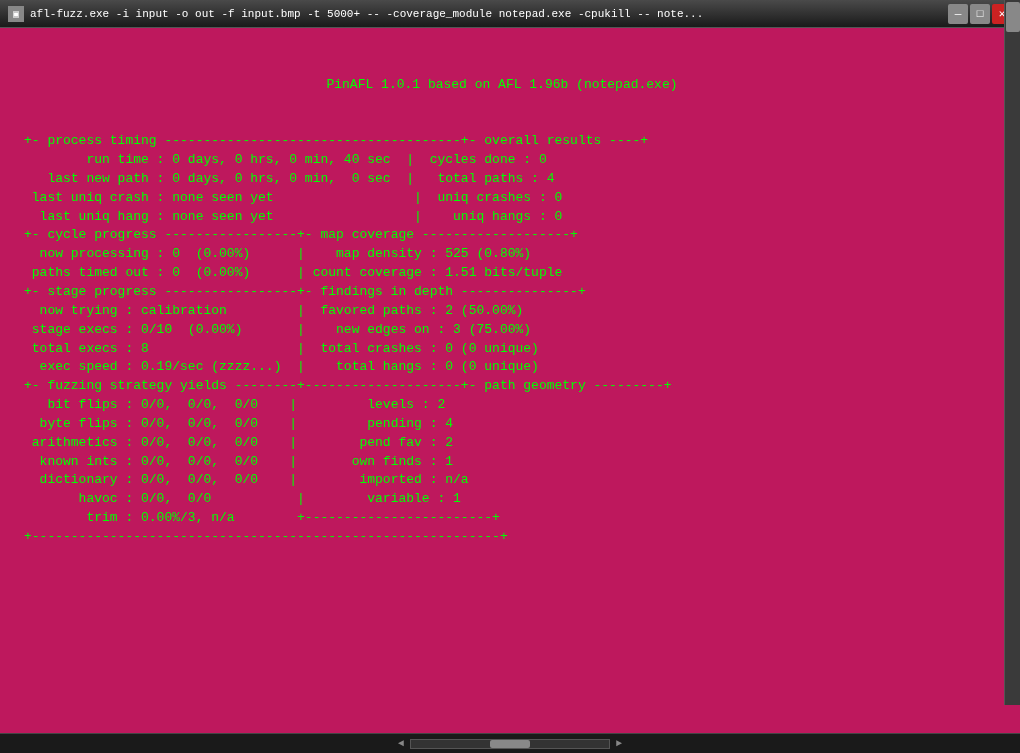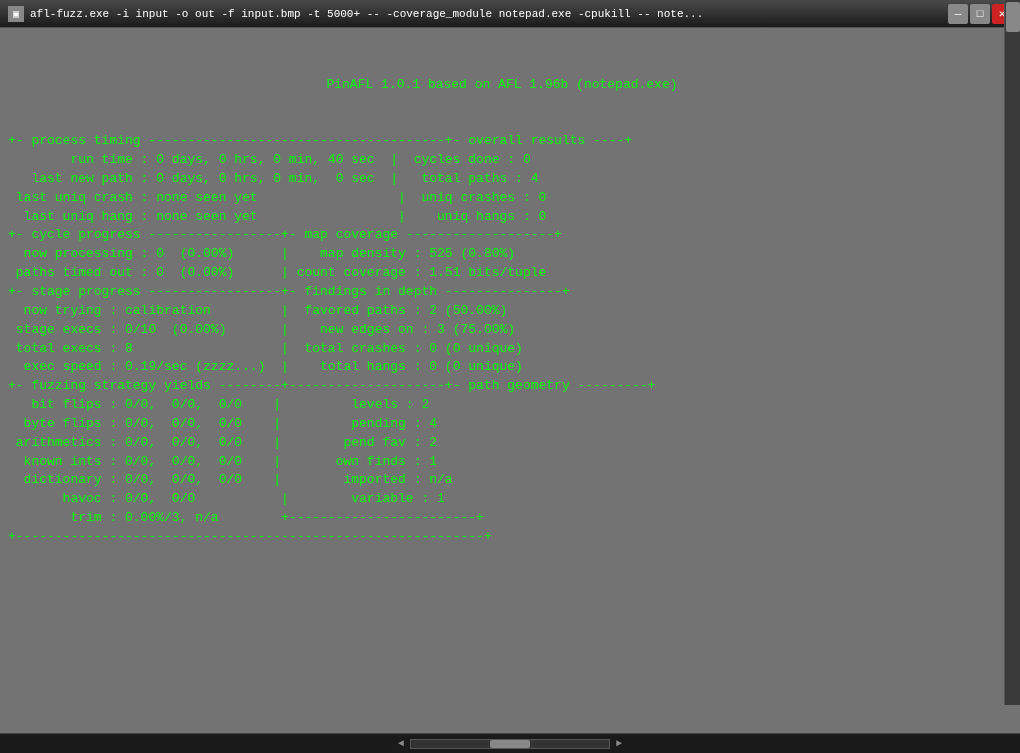--- a/index.html
+++ b/index.html
@@ -50,24 +50,24 @@
       justify-content: center;
       font-size: 11px;
       color: white;
       cursor: pointer;
       border-radius: 2px;
     }
     .tb-btn.minimize { background: #888; }
     .tb-btn.maximize { background: #888; }
     .tb-btn.close { background: #cc2222; }
     .terminal-wrapper {
-      background: #737373;
+      background: #be185d;
       width: 100%;
       height: calc(753px - 28px - 20px);
-      padding: 10px 8px;
+      padding: 10px 24px;
       overflow: hidden;
       position: relative;
     }
     .scrollbar-right {
       position: absolute;
       right: 0;
       top: 0;
       width: 16px;
       height: calc(753px - 28px - 20px);
       background: #3a3a3a;

